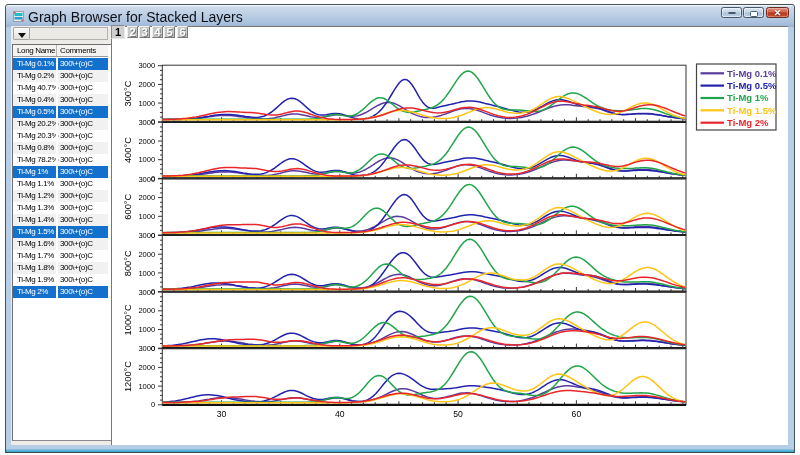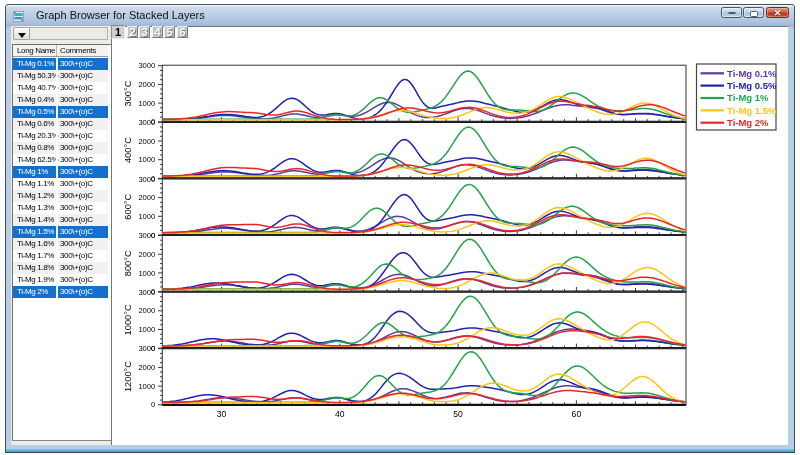--- a/index.html
+++ b/index.html
@@ -1,19 +1,19 @@
 <!DOCTYPE html>
 <html><head><meta charset="utf-8"><style>
 *{margin:0;padding:0;box-sizing:border-box}
 html,body{width:800px;height:455px;background:#fff;font-family:"Liberation Sans",sans-serif;overflow:hidden}
 #page{position:relative;width:800px;height:455px}
 #win{position:absolute;left:5px;top:4px;width:790px;height:448px;border:1px solid #45525c;border-radius:3px 3px 0 0;
  background:linear-gradient(#dfe9f4 0,#ccd8ea 3px,#bed0e5 9px,#b0c7e0 15px,#a6bedb 19px,#9cb4d1 21.5px,#b7cee7 22.5px,#b7cee7 100%);box-shadow:inset 0 1px 0 rgba(255,255,255,.65)}
 #winbottom{position:absolute;left:5px;top:449px;width:790px;height:4px;background:linear-gradient(#9ec0de,#49b6d9 60%,#3c9cc2);border-bottom:1px solid #3d4a52;border-left:1px solid #45525c;border-right:1px solid #45525c}
-#title{position:absolute;left:36px;top:9px;font-size:11px;color:#101018}
+#title{position:absolute;left:28px;top:9px;font-size:14px;color:#101018}
 #ticon{position:absolute;left:13px;top:11px;width:11px;height:11px}
 .capbtn{position:absolute;top:7px;height:11px;border:1px solid #46586a;border-radius:2.5px;
  background:linear-gradient(#dce8f4,#c3d6e9 45%,#a9c2da 55%,#bed2e6);box-shadow:inset 0 0 0 1px rgba(255,255,255,.45)}
 #bmin{left:721px;width:21px}
 #bmax{left:743px;width:21px}
 #bclo{left:766px;width:23px;background:linear-gradient(#dd8f7e,#d26a50 40%,#b93a20 55%,#c65035);border-color:#6e2c20;box-shadow:inset 0 0 0 1px rgba(255,255,255,.3)}
 #bmin i{position:absolute;left:6px;top:4px;width:8px;height:2px;background:#f8fbfe;border:1px solid #4a5a6a;border-radius:1px}
 #bmax i{position:absolute;left:6px;top:2.5px;width:8px;height:6px;background:#fbfdff;border:1.5px solid #50606f;border-radius:1.5px}
 
 #bclo span{position:absolute;left:0;right:0;top:0px;text-align:center;font-size:9px;font-weight:bold;color:#fff;text-shadow:0 1px 1px #7a2617;font-family:"Liberation Sans",sans-serif;line-height:10px}
@@ -70,49 +70,49 @@
       <div id="thead">
             <span class="h1">Long Name</span>
             <span class="h2">Comments</span>
           </div>
       <div id="trows">
 <div class="r s">
               <span class="c1">Ti-Mg 0.1%</span>
               <span class="c2">300\+(o)C</span>
             </div>
 <div class="r a">
-              <span class="c1">Ti-Mg 50.3%</span>
+              <span class="c1">Ti-Mg 0.2%</span>
               <span class="c2">300\+(o)C</span>
             </div>
 <div class="r">
               <span class="c1">Ti-Mg 40.7%</span>
               <span class="c2">300\+(o)C</span>
             </div>
 <div class="r a">
               <span class="c1">Ti-Mg 0.4%</span>
               <span class="c2">300\+(o)C</span>
             </div>
 <div class="r s">
               <span class="c1">Ti-Mg 0.5%</span>
               <span class="c2">300\+(o)C</span>
             </div>
 <div class="r a">
-              <span class="c1">Ti-Mg 0.6%</span>
+              <span class="c1">Ti-Mg 20.2%</span>
               <span class="c2">300\+(o)C</span>
             </div>
 <div class="r">
               <span class="c1">Ti-Mg 20.3%</span>
               <span class="c2">300\+(o)C</span>
             </div>
 <div class="r a">
               <span class="c1">Ti-Mg 0.8%</span>
               <span class="c2">300\+(o)C</span>
             </div>
 <div class="r">
-              <span class="c1">Ti-Mg 62.5%</span>
+              <span class="c1">Ti-Mg 78.2%</span>
               <span class="c2">300\+(o)C</span>
             </div>
 <div class="r s">
               <span class="c1">Ti-Mg 1%</span>
               <span class="c2">300\+(o)C</span>
             </div>
 <div class="r">
               <span class="c1">Ti-Mg 1.1%</span>
               <span class="c2">300\+(o)C</span>
             </div>

